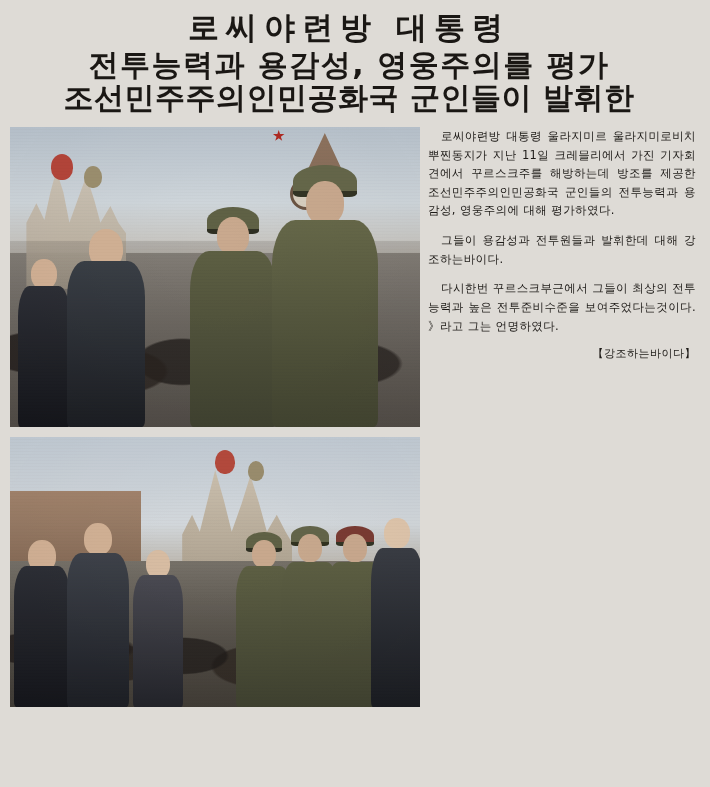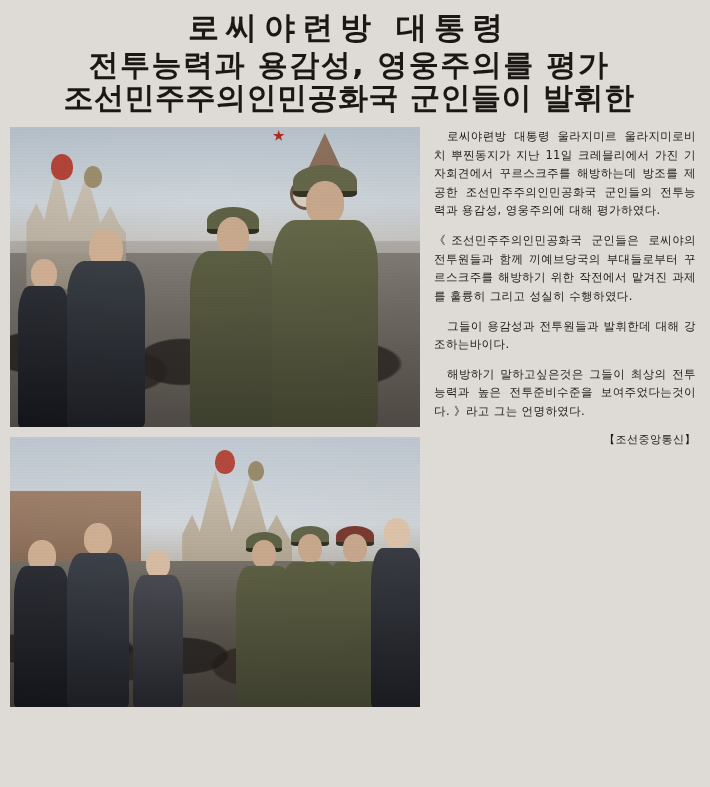--- a/index.html
+++ b/index.html
@@ -42,21 +42,21 @@
   }
   .headline .line3 {
     font-size: 30px;
     letter-spacing: 1.5px;
   }
   
   .content {
     position: relative;
     display: flex;
     padding: 6px 10px 0 10px;
-    gap: 14px;
+    gap: 8px;
   }
   .photos {
     width: 410px;
     flex: 0 0 410px;
   }
   .photo {
     position: relative;
     width: 100%;
     overflow: hidden;
     background: #5a5754;
@@ -267,20 +267,19 @@
           <div class="head" style="width:26px;height:30px;background:#e0c6ac;"></div>
             <div class="body" style="background:linear-gradient(#3a3d44,#191b20);"></div>
         </div>
         <div class="grain"></div>
       </div>
 
     </div>
 
     <div class="article">
       <p class="indent">로씨야련방 대통령 울라지미르 울라지미로비치 뿌찐동지가 지난 11일 크레믈리에서 가진 기자회견에서 꾸르스크주를 해방하는데 방조를 제공한 조선민주주의인민공화국 군인들의 전투능력과 용감성, 영웅주의에 대해 평가하였다.</p>
-      <p>《조선민주주의인민공화국 군인들은 로씨야의 전투원들과 함께 끼예브당국의 부대들로부터 꾸르스크주를 해방하기 위한 작전에서 맡겨진 과제를 훌륭히 그리고 성실히 수행하였다.</p>
       <p class="indent">그들이 용감성과 전투원들과 발휘한데 대해 강조하는바이다.</p>
-      <p class="indent">해방하기 말하고싶은것은 그들이 최상의 전투능력과 높은 전투준비수준을 보여주었다는것이다. 》라고 그는 언명하였다.</p>
-      <div class="credit">【조선중앙통신】</div>
+      <p class="indent">다시한번 꾸르스크부근에서 그들이 최상의 전투능력과 높은 전투준비수준을 보여주었다는것이다. 》라고 그는 언명하였다.</p>
+      <div class="credit">【강조하는바이다】</div>
     </div>
 
   </div>
 </div>
 
 </body></html>

